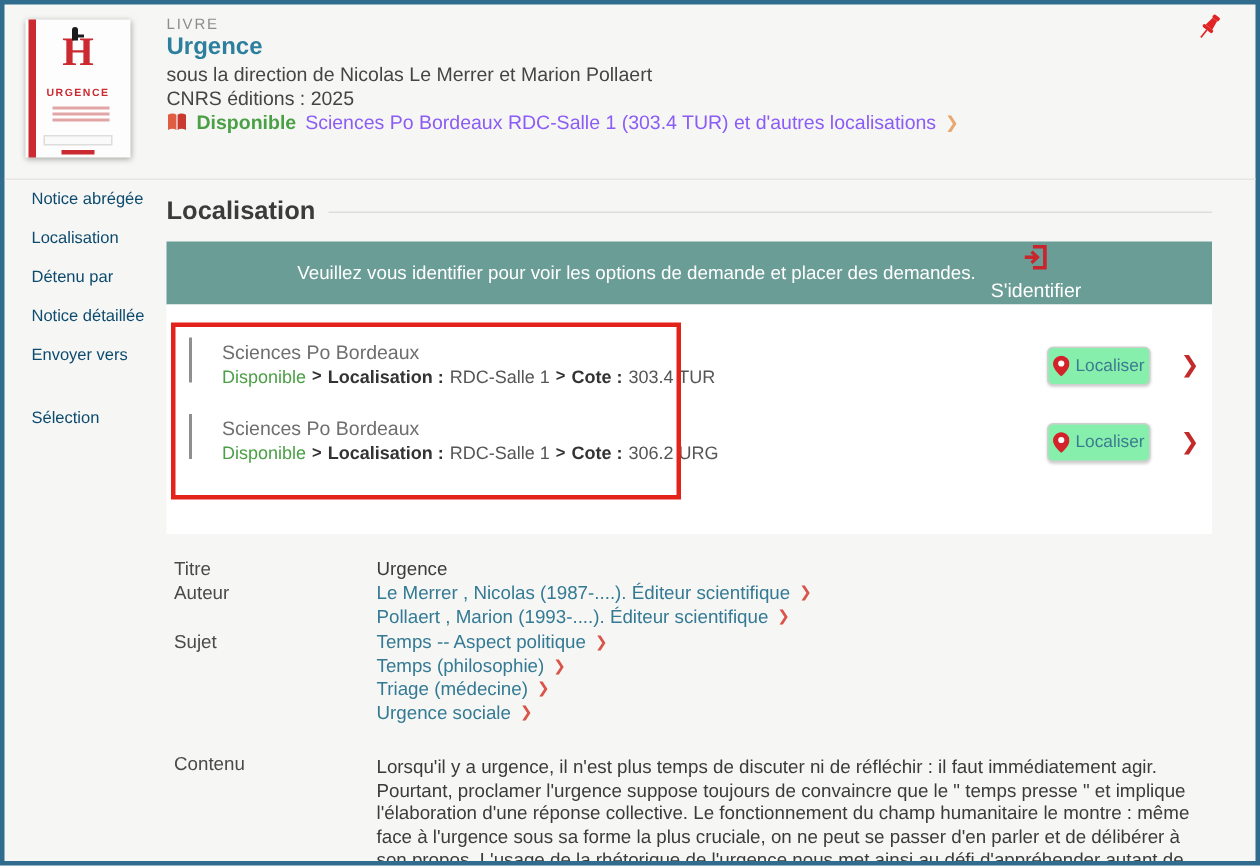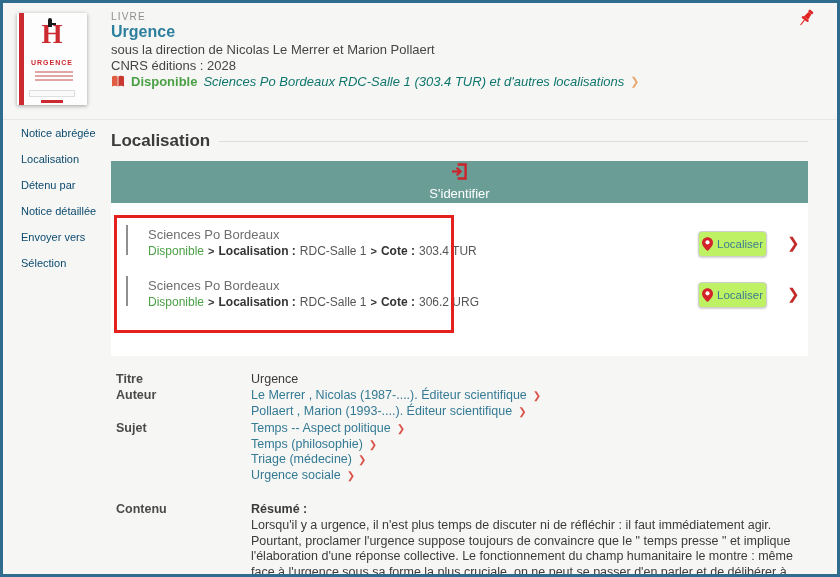--- a/index.html
+++ b/index.html
@@ -24,21 +24,21 @@
   .cover .box-line { position:absolute; left:12px; top:77px; width:46px; height:7px; border:1px solid #ddd; background:#fafafa; }
   .cover .pub-logo { position:absolute; left:24px; top:87px; width:22px; height:3px; background:#cc2a31; }
 
   .type-label { position:absolute; left:108px; top:8px; font-size:10px; letter-spacing:1.2px; color:#8d8d8d; }
   .rec-title { position:absolute; left:108px; top:20px; font-size:16px; font-weight:bold; color:#2d7f9e; }
   .rec-byline { position:absolute; left:108px; top:39px; font-size:13px; color:#454545; }
   .rec-pub { position:absolute; left:108px; top:55px; font-size:13px; color:#454545; }
 
   .avail { position:absolute; left:108px; top:71px; display:flex; align-items:center; gap:6px; font-size:13px; }
   .avail .status { color:#4ba046; font-weight:bold; }
-  .avail .loc-link { color:#0f766e; cursor:pointer;font-style:italic; }
+  .avail .loc-link { color:#8b5cf6; cursor:pointer; }
   .chev { display:inline-block; font-size:11px; font-weight:bold; }
   .chev::before { content:"❯"; }
   .chev.orange { color:#e8a86f; }
   .chev.redlink { color:#d9544a; font-size:10px; }
   .chev.big-red { color:#c32a2a; font-size:15px; }
 
   .pin { position:absolute; right:20px; top:4px; width:22px; height:24px; cursor:pointer; }
 
   .header-divider { position:absolute; left:0; top:116px; width:840px; height:1px; background:#e6e6e3; }
 
@@ -58,29 +58,29 @@
   .anno-box { position:absolute; left:111px; top:212px; width:340px; height:118px;
     border:3px solid #e3221c; pointer-events:none; z-index:5; }
 
   .holding-bar { position:absolute; left:123px; width:2px; height:30px; background:#8f8f8f; }
   .holding-lib { position:absolute; left:145px; font-size:13px; color:#6e6e6e; }
   .holding-status { position:absolute; left:145px; font-size:12px; color:#555; display:flex; gap:4px; align-items:center; }
   .holding-status .green { color:#4ba046; }
   .holding-status .sep { color:#333; font-weight:bold; font-size:11px; }
   .holding-status b { color:#333; }
 
-  .loc-btn { position:absolute; left:695px; width:69px; height:26px; background:#bef264;
+  .loc-btn { position:absolute; left:695px; width:69px; height:26px; background:#86efac;
     border:1px solid #cfcfcf; border-radius:4px; box-shadow:0 1px 2px rgba(0,0,0,.18);
     display:flex; align-items:center; justify-content:center; gap:4px;
     font-size:11.5px; color:#3c7b91; cursor:pointer; }
   .row-chev { position:absolute; left:784px; cursor:pointer; }
 
   
   .detail-row { position:absolute; left:113px; display:flex; width:690px; }
-  .detail-label { width:135px; font-size:12.5px; font-weight:bold; color:#4a4a4a; flex-shrink:0; }
+  .detail-label { width:135px; font-size:12.5px; font-weight:normal; color:#4a4a4a; flex-shrink:0; }
   .detail-value { font-size:12.5px; color:#3b3b3b; }
   .dlink { display:flex; align-items:flex-start; gap:6px; color:#347a94; font-size:12.5px; line-height:15.6px; cursor:pointer; }
   .resume-label { font-weight:bold; color:#3b3b3b; font-size:12.5px; }
   .resume-text { width:545px; font-size:12.5px; color:#3b3b3b; line-height:15.6px; margin-top:2px; }
 </style>
 </head>
 <body>
 
 <div id="screen">
 
@@ -92,21 +92,21 @@
     <div class="tline" style="top:58px"></div>
     <div class="tline" style="top:62px"></div>
     <div class="tline" style="top:66px"></div>
     <div class="box-line"></div>
     <div class="pub-logo"></div>
   </div>
 
   <div class="type-label">LIVRE</div>
   <div class="rec-title">Urgence</div>
   <div class="rec-byline">sous la direction de Nicolas Le Merrer et Marion Pollaert</div>
-  <div class="rec-pub">CNRS éditions : 2028</div>
+  <div class="rec-pub">CNRS éditions : 2025</div>
 
   <div class="avail">
     <svg width="14" height="13" viewBox="0 0 14 13">
         <path d="M1 1.5 C3 .4 5.2 .4 6.6 1.5 L6.6 11.6 C5.2 10.6 3 10.6 1 11.6 Z" fill="#e05d44"></path>
         <path d="M13 1.5 C11 .4 8.8 .4 7.4 1.5 L7.4 11.6 C8.8 10.6 11 10.6 13 11.6 Z" fill="#c9392f"></path>
       </svg>
     <span class="status">Disponible</span>
     <span class="loc-link">Sciences Po Bordeaux  RDC-Salle 1 (303.4 TUR) et d'autres localisations</span>
     <span class="chev orange"></span>
   </div>
@@ -120,26 +120,27 @@
     </g>
   </svg>
 
   <div class="header-divider"></div>
 
   <div class="side-item" style="top:124px">Notice abrégée</div>
   <div class="side-item" style="top:150px">Localisation</div>
   <div class="side-item" style="top:176px">Détenu par</div>
   <div class="side-item" style="top:202px">Notice détaillée</div>
   <div class="side-item" style="top:228px">Envoyer vers</div>
-  <div class="side-item" style="top:254px">Sélection</div>
+  <div class="side-item" style="top:270px">Sélection</div>
 
   <div class="sec-heading">Localisation</div>
   <div class="sec-rule"></div>
 
   <div class="banner">
+    <span>Veuillez vous identifier pour voir les options de demande et placer des demandes.</span>
     <span class="signin">
       <svg width="15" height="17" viewBox="0 0 16 18">
         <path d="M6 1.5 h8.5 v15 H6" fill="none" stroke="#c9252c" stroke-width="2.6"></path>
         <path d="M0 9 h8" stroke="#c9252c" stroke-width="2.4"></path>
         <path d="M5 5 l4.2 4 L5 13" fill="none" stroke="#c9252c" stroke-width="2.4"></path>
       </svg>
       <span>S'identifier</span>
     </span>
   </div>
 
@@ -223,18 +224,17 @@
       <div class="dlink">
           <span>Urgence sociale</span>
           <span class="chev redlink"></span>
         </div>
     </div>
   </div>
 
   <div class="detail-row" style="top:499px">
     <div class="detail-label">Contenu</div>
     <div>
-      <div class="resume-label">Résumé :</div>
       <div class="resume-text">Lorsqu'il y a urgence, il n'est plus temps de discuter ni de réfléchir : il faut immédiatement agir. Pourtant, proclamer l'urgence suppose toujours de convaincre que le " temps presse " et implique l'élaboration d'une réponse collective. Le fonctionnement du champ humanitaire le montre : même face à l'urgence sous sa forme la plus cruciale, on ne peut se passer d'en parler et de délibérer à son propos. L'usage de la rhétorique de l'urgence nous met ainsi au défi d'appréhender autant de situations d'incommunication. Les appels à "l'urgence écologique" ou "démocratique" sonnent souvent comme</div>
     </div>
   </div>
 
 </div>
 
 </body></html>

